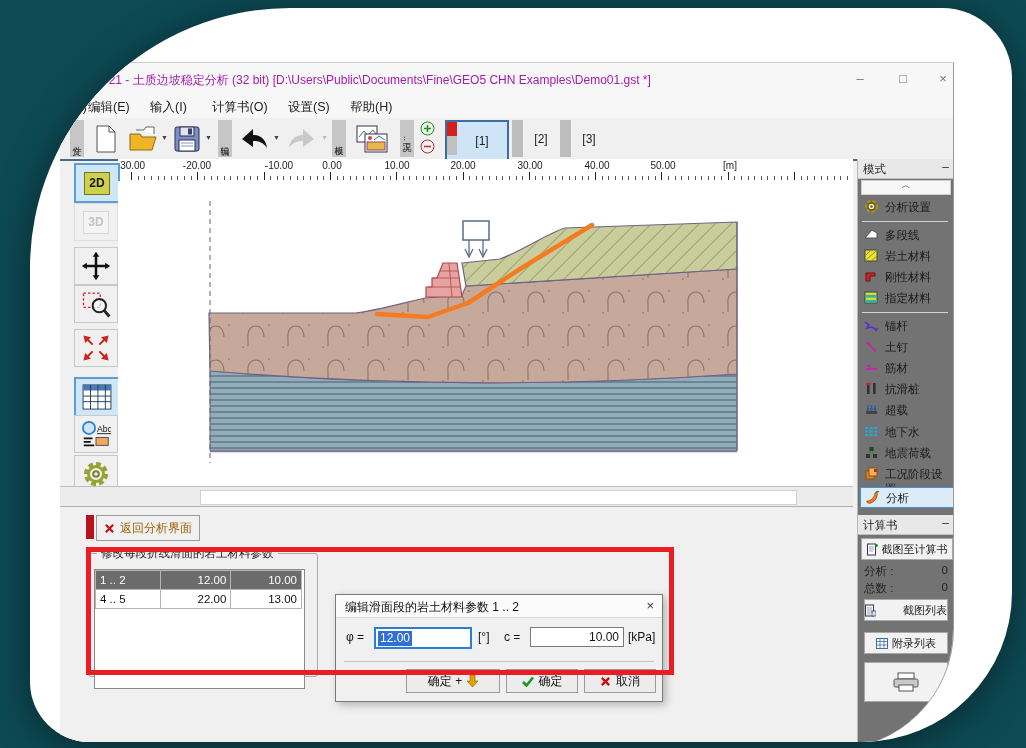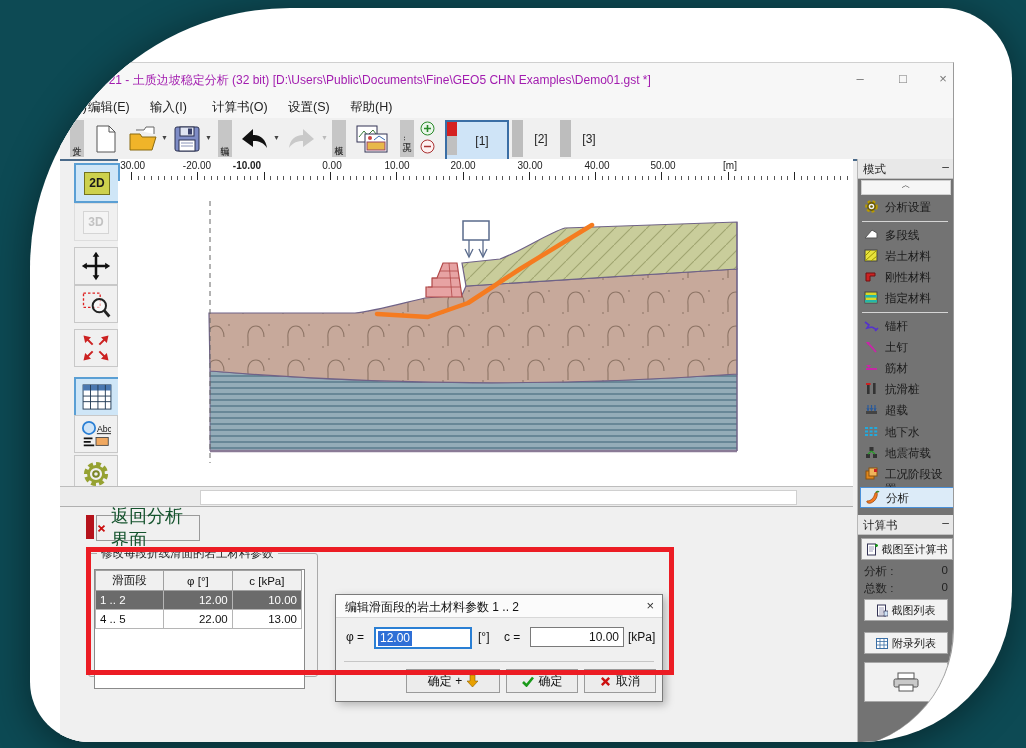--- a/index.html
+++ b/index.html
@@ -54,21 +54,21 @@
   .sitem .ic{position:absolute;left:4px;top:2px;width:15px;height:15px;}
   .sitem .lb{position:absolute;left:25px;top:3px;font-size:11.5px;color:#1a1a1a;}
   .sitem.sel{background:#dcebf8;border:1px solid #4a90d9;}
   .ssep{position:absolute;left:4px;width:86px;border-top:1px solid #d5d5d5;}
   .rbtn{position:absolute;background:#f2f2f2;border:1px solid #a8a8a8;font-size:11px;color:#1a1a1a;
         display:flex;align-items:center;justify-content:center;gap:4px;}
   .statrow{position:absolute;left:6px;width:84px;font-size:11.5px;color:#222;}
   
   .bpanel{position:absolute;left:0;top:443px;width:793px;height:243px;background:#f0f0f0;border-top:1px solid #b0b0b0;}
   .backbtn{position:absolute;left:36px;top:8px;width:102px;height:24px;background:#f0f0f0;border:1px solid #9a9a9a;
-           font-size:18px;color:#14532d;display:flex;align-items:center;justify-content:center;gap:5px;}
+           font-size:12px;color:#a16207;display:flex;align-items:center;justify-content:center;gap:5px;}
   .redbar{position:absolute;left:26px;top:8px;width:8px;height:24px;background:#b5121b;}
   .gbox{position:absolute;left:28px;top:46px;width:228px;height:122px;border:1px solid #aaa;border-radius:3px;}
   .gbox .glab{position:absolute;left:8px;top:-8px;background:#f0f0f0;padding:0 4px;font-size:11.5px;color:#222;}
   .listbox{position:absolute;left:34px;top:62px;width:209px;height:118px;background:#fff;border:1px solid #8a8a8a;}
   table.ptable{border-collapse:collapse;width:207px;font-size:11.5px;color:#111;}
   table.ptable th{background:#f0f0f0;border:1px solid #a0a0a0;font-weight:normal;height:17px;}
   table.ptable td{border:1px solid #b5b5b5;height:18px;padding:0 4px;}
   table.ptable .num{text-align:right;}
   table.ptable tr.sel td{background:#6b6b6b;color:#fff;}
   .dialog{position:absolute;left:275px;top:48px;width:326px;height:106px;background:#f0f0f0;
@@ -179,21 +179,21 @@
           </div>
      <div class="tabstrip" style="left:500px;"></div>
      <div class="stagetab" style="left:514px;width:30px;">
             <span>[3]</span>
           </div>
    </div>
 
    <div class="ruler">
      <span class="rlab" style="left:-12px;">-30.00</span>
      <span class="rlab" style="left:54px;">-20.00</span>
-     <span class="rlab" style="left:104px;font-weight:bold;">-10.00</span>
+     <span class="rlab" style="left:136px;">-10.00</span>
      <span class="rlab" style="left:189px;">0.00</span>
      <span class="rlab" style="left:254px;">10.00</span>
      <span class="rlab" style="left:320px;">20.00</span>
      <span class="rlab" style="left:387px;">30.00</span>
      <span class="rlab" style="left:454px;">40.00</span>
      <span class="rlab" style="left:520px;">50.00</span>
      <span class="rlab" style="left:587px;">[m]</span>
      <div class="rticks"></div>
    </div>
 
@@ -303,25 +303,20 @@
        <span>返回分析界面</span>
      </div>
 
      <div class="gbox">
        <span class="glab">修改每段折线滑面的岩土材料参数</span>
      </div>
 
      <div class="listbox">
        <table class="ptable">
          <tbody>
-                <tr>
-           <th>滑面段</th>
-           <th>φ [°]</th>
-           <th>c [kPa]</th>
-         </tr>
          <tr class="sel">
            <td>1 .. 2</td>
            <td class="num">12.00</td>
            <td class="num">10.00</td>
          </tr>
          <tr>
            <td>4 .. 5</td>
            <td class="num">22.00</td>
            <td class="num">13.00</td>
          </tr>
@@ -494,21 +489,21 @@
        <span>截图至计算书</span>
      </div>
      <div class="statrow" style="top:405px;">
        <span>分析 :</span>
        <span style="float:right;">0</span>
      </div>
      <div class="statrow" style="top:422px;">
        <span>总数 :</span>
        <span style="float:right;">0</span>
      </div>
-     <div class="rbtn" style="left:6px;top:440px;width:82px;height:20px;">
+     <div class="rbtn" style="left:6px;top:440px;width:82px;height:20px;justify-content:space-between;">
        <svg width="11" height="13" viewBox="0 0 11 13">
               <rect x="0.5" y="1" width="8" height="11" fill="#fff" stroke="#335"></rect>
               <path d="M2,4 h5 M2,6 h5 M2,8 h5 M2,10 h4" stroke="#88a" stroke-width="0.8"></path>
               <rect x="7" y="7" width="4" height="5" fill="#cfe4f7" stroke="#335" stroke-width="0.7"></rect>
             </svg>
        <span>截图列表</span>
      </div>
      <div class="rbtn" style="left:6px;top:473px;width:82px;height:20px;">
        <svg width="12" height="11" viewBox="0 0 12 11">
               <rect x="0.5" y="0.5" width="11" height="10" fill="#fff" stroke="#3a6ea5"></rect>

